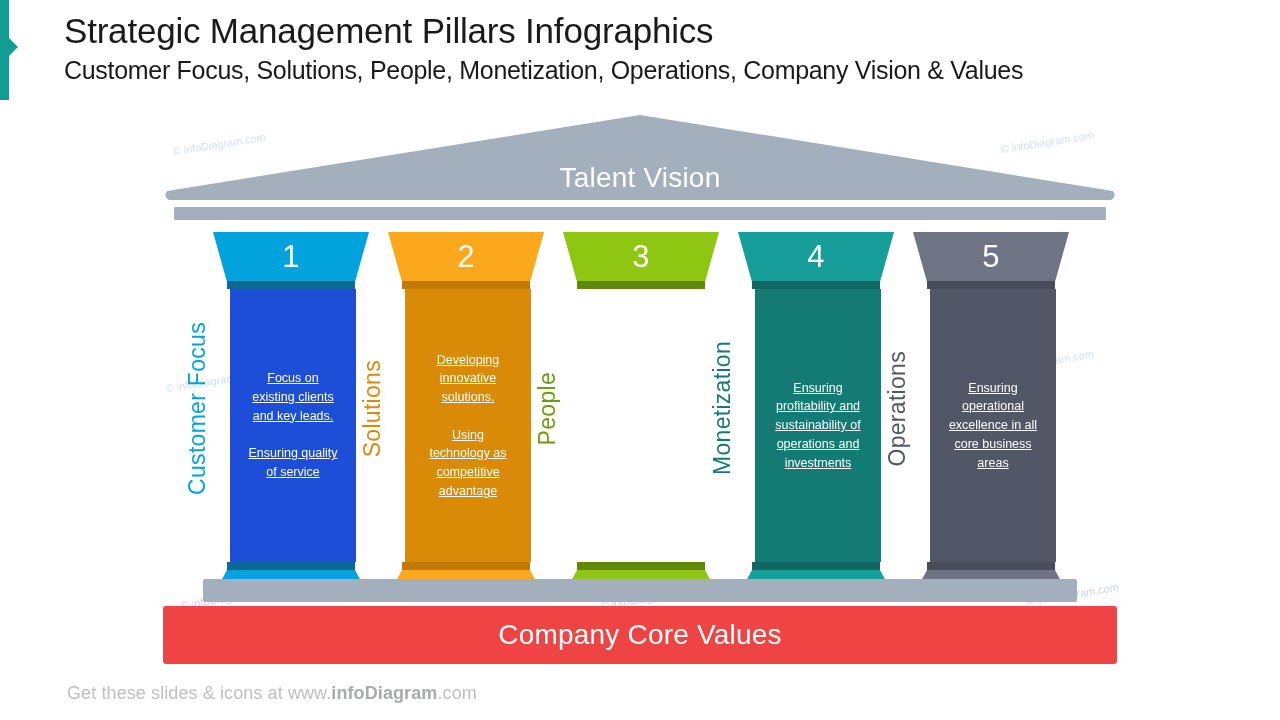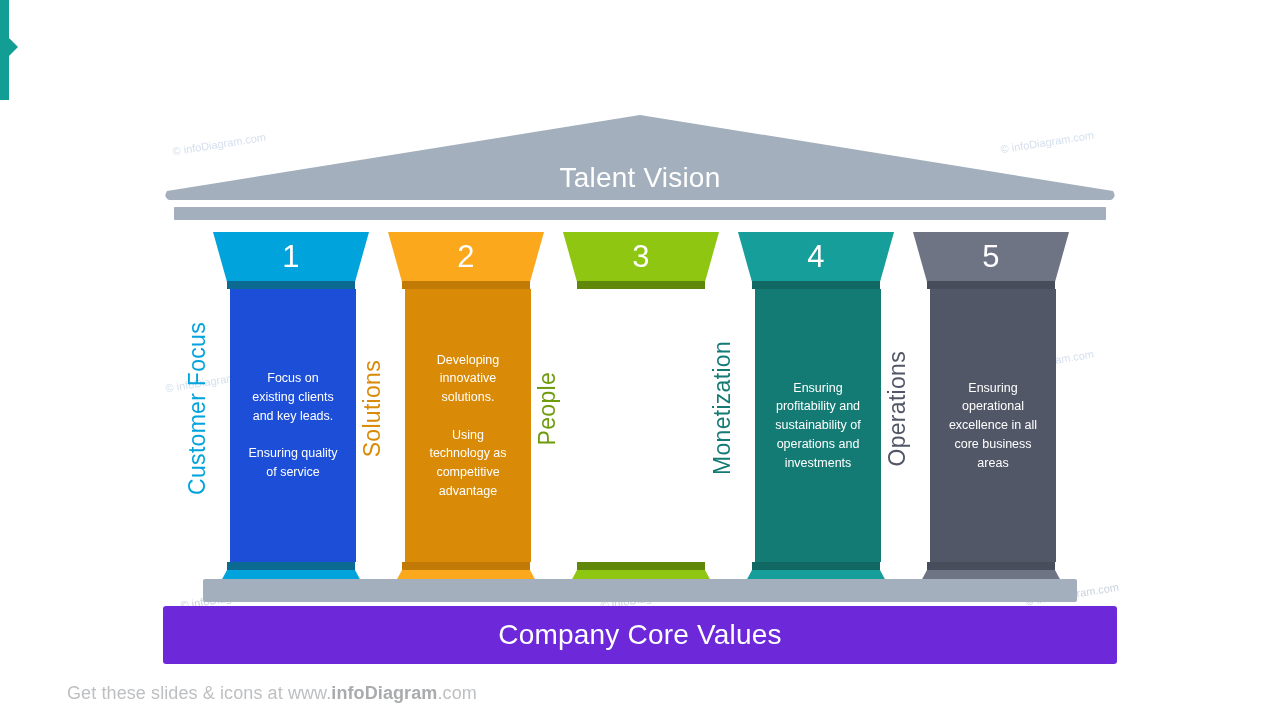--- a/index.html
+++ b/index.html
@@ -119,20 +119,21 @@
     align-items: center;
     justify-content: center;
     padding: 8px 9px;
   }
   .shaft-text {
     font-size: 12.5px;
     line-height: 1.5;
     color: #ffffff;
     text-align: center;
     white-space: pre-line;
+    text-decoration: underline;
   }
 
   .base-accent {
     position: absolute;
     left: 14px; top: 330px;
     width: 128px; height: 8px;
   }
 
   .plinth { position: absolute; left: 0; top: 338px; width: 156px; height: 26px; }
   .plinth svg { display: block; width: 156px; height: 26px; }
@@ -159,21 +160,21 @@
     position: absolute;
     left: 203px; top: 579px;
     width: 874px; height: 23px;
     background: #A3AFBC;
     border-radius: 2px;
   }
   .stylobate-main {
     position: absolute;
     left: 163px; top: 606px;
     width: 954px; height: 58px;
-    background: #6d28d9;
+    background: #ef4444;
     border-radius: 3px;
     display: flex; align-items: center; justify-content: center;
   }
   .stylobate-label {
     font-size: 28px;
     color: #ffffff;
     letter-spacing: 0.2px;
   }
 
   
@@ -200,20 +201,24 @@
   .wm.dim { color: #B8C4D2; opacity: .75; }
 </style>
 </head>
 <body>
 
 <div id="slide">
 
   <div class="accent-bar"></div>
   <div class="accent-chevron"></div>
 
+  <div class="header">
+    <div class="title">Strategic Management Pillars Infographics</div>
+    <div class="subtitle">Customer Focus, Solutions, People, Monetization, Operations, Company Vision &amp; Values</div>
+  </div>
 
   <div class="temple">
 
     <div class="pediment">
       <svg viewBox="0 0 954 85" preserveAspectRatio="none" aria-hidden="true">
         <path d="M477 0 L950 76 Q954 82 948 85 L6 85 Q0 82 4 76 Z" fill="#A3AFBC"></path>
       </svg>
       <div class="pediment-label">Talent Vision</div>
     </div>
 

